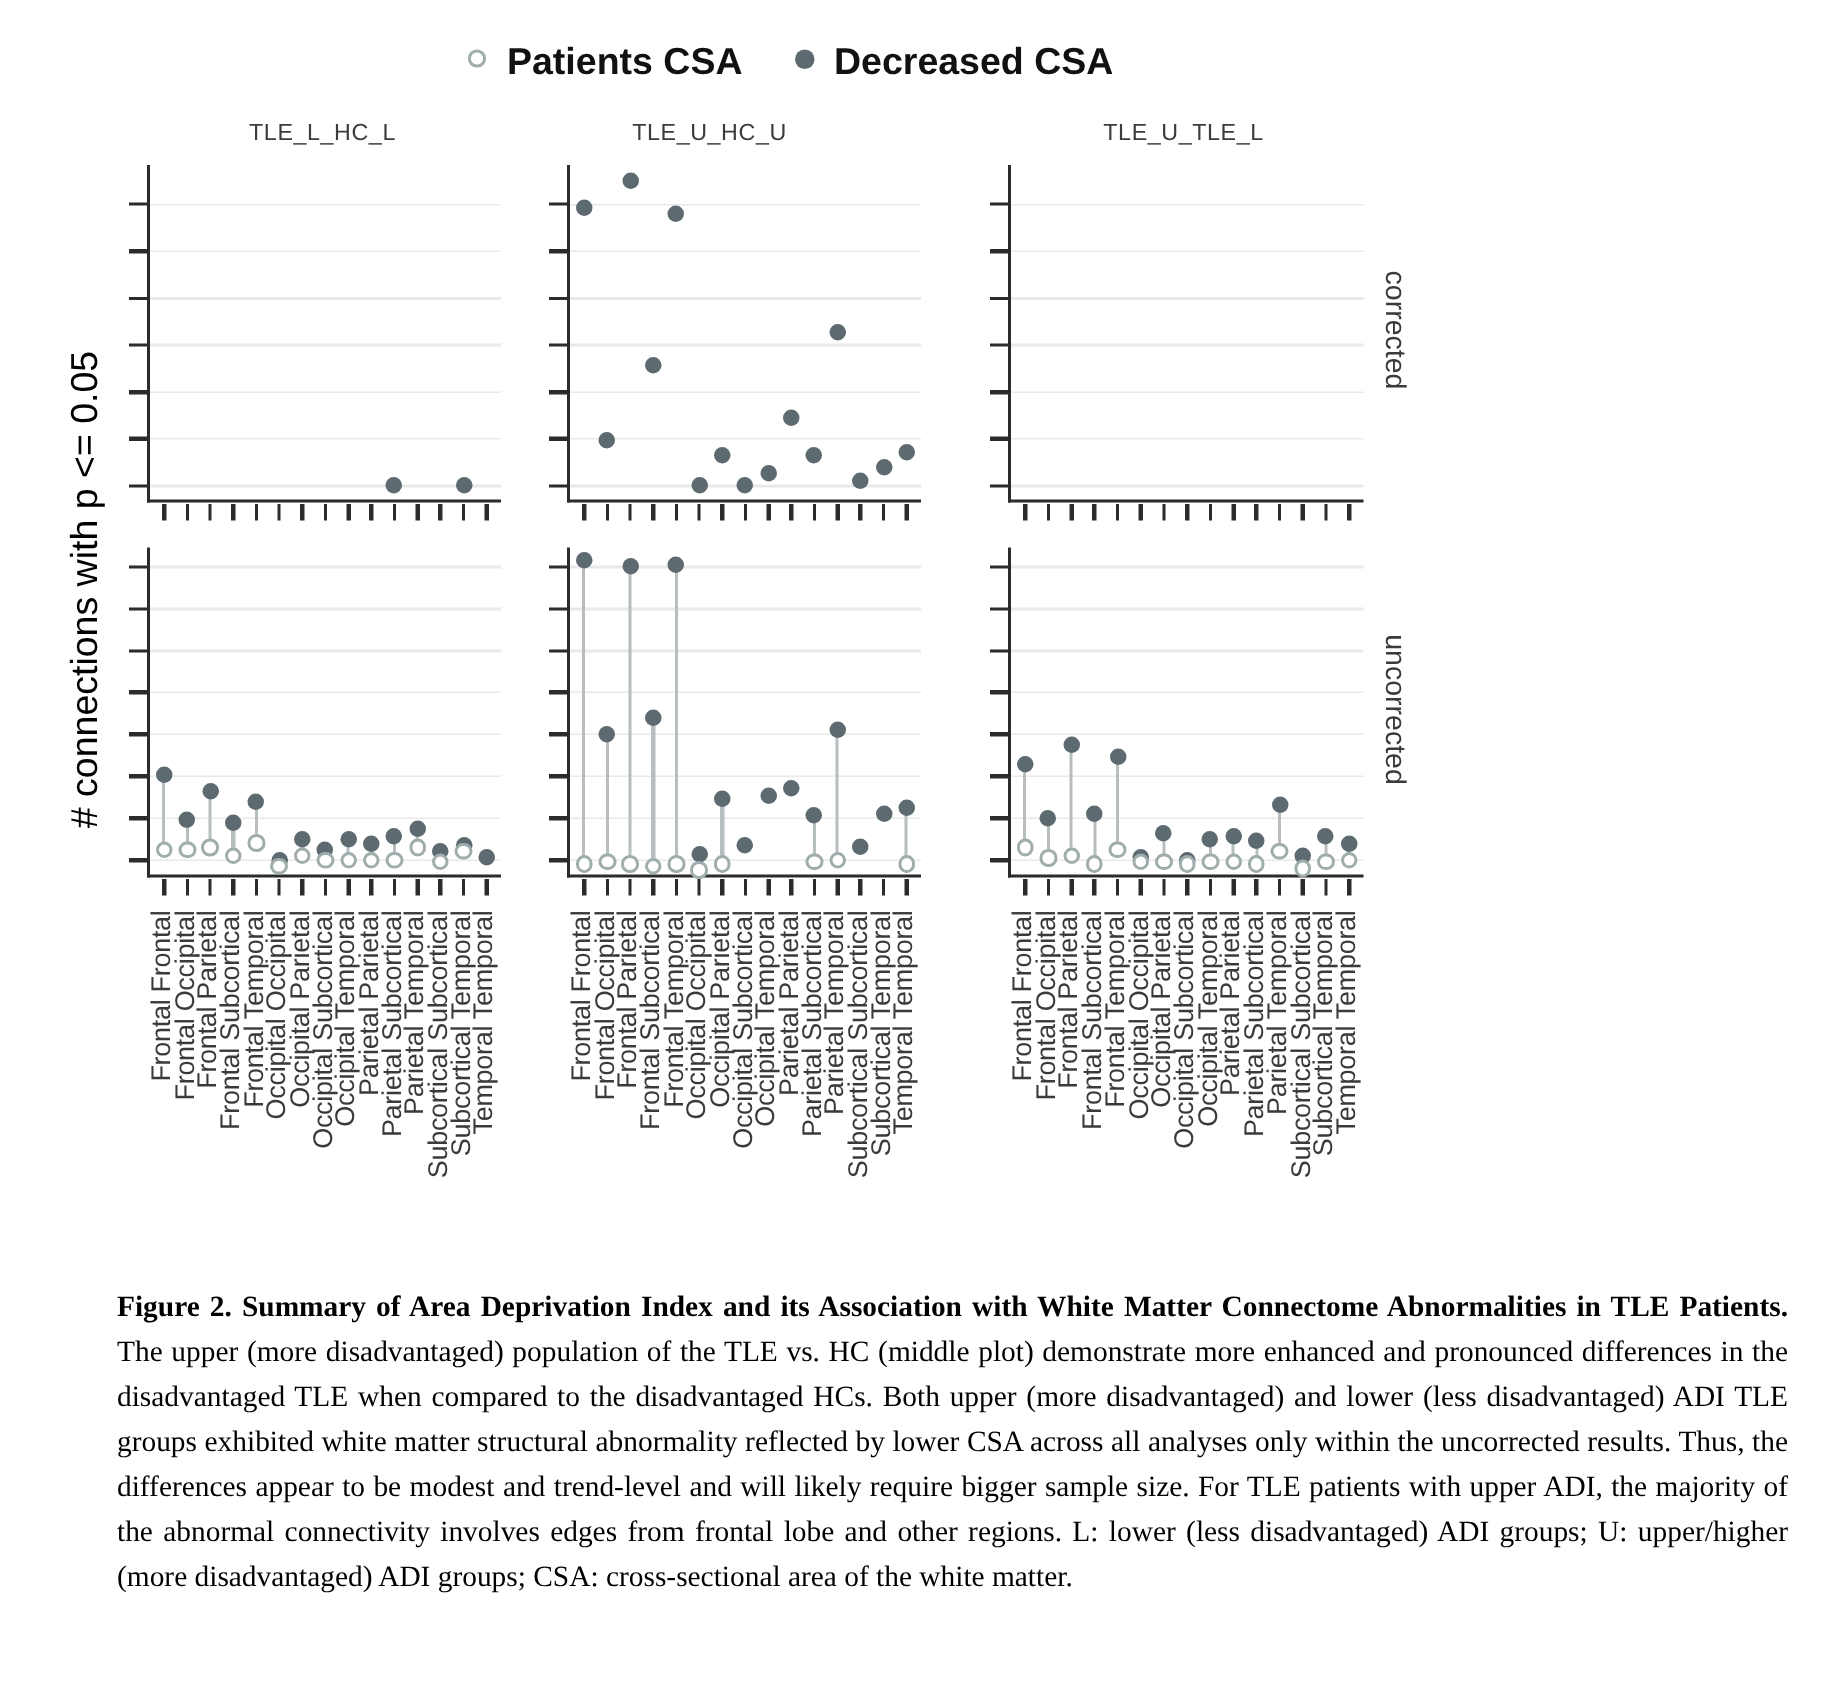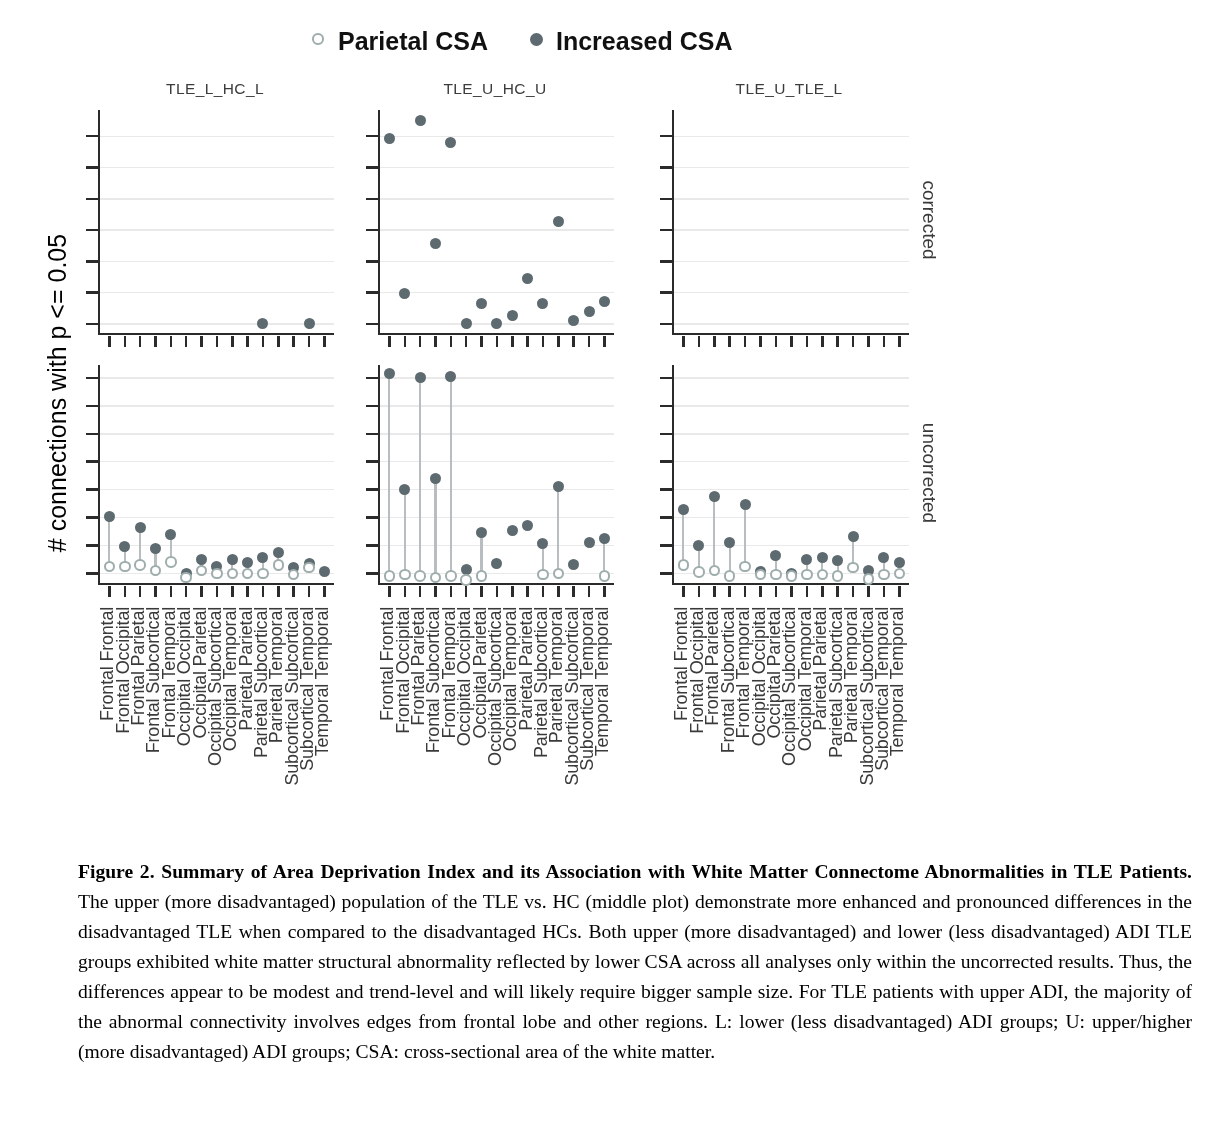--- a/index.html
+++ b/index.html
@@ -34,26 +34,26 @@
   
   #caption{position:absolute;left:78px;top:837px;width:1114px;font-family:"Liberation Serif",serif;
            font-size:19.6px;line-height:30px;color:#000;text-align:justify;}
 </style>
 </head>
 <body>
 
 <div id="canvas">
 
   <span class="legend-circle dot-inc" style="left:312px;top:33px;"></span>
-  <span class="legend-label" style="left:338px;top:27px;">Parietal CSA</span>
+  <span class="legend-label" style="left:338px;top:27px;">Patients CSA</span>
   <span class="legend-circle" style="left:530px;top:33px;background:#5d6a70;"></span>
-  <span class="legend-label" style="left:556px;top:27px;">Increased CSA</span>
+  <span class="legend-label" style="left:556px;top:27px;">Decreased CSA</span>
 
   <span class="facet-title" style="left:215px;">TLE_L_HC_L</span>
-  <span class="facet-title" style="left:495px;">TLE_U_HC_U</span>
+  <span class="facet-title" style="left:473px;">TLE_U_HC_U</span>
   <span class="facet-title" style="left:789px;">TLE_U_TLE_L</span>
 
   <span class="strip-label" style="left:929px;top:220px;">corrected</span>
   <span class="strip-label" style="left:929px;top:473px;">uncorrected</span>
 
   <div id="y-axis-title"># connections with p &lt;= 0.05</div>
 
   <div id="plot-stage">
       <div class="panel" style="left: 98px; top: 110px; width: 234px; height: 223px;">
         <div class="gridline" style="bottom: 8.3px;"></div>

